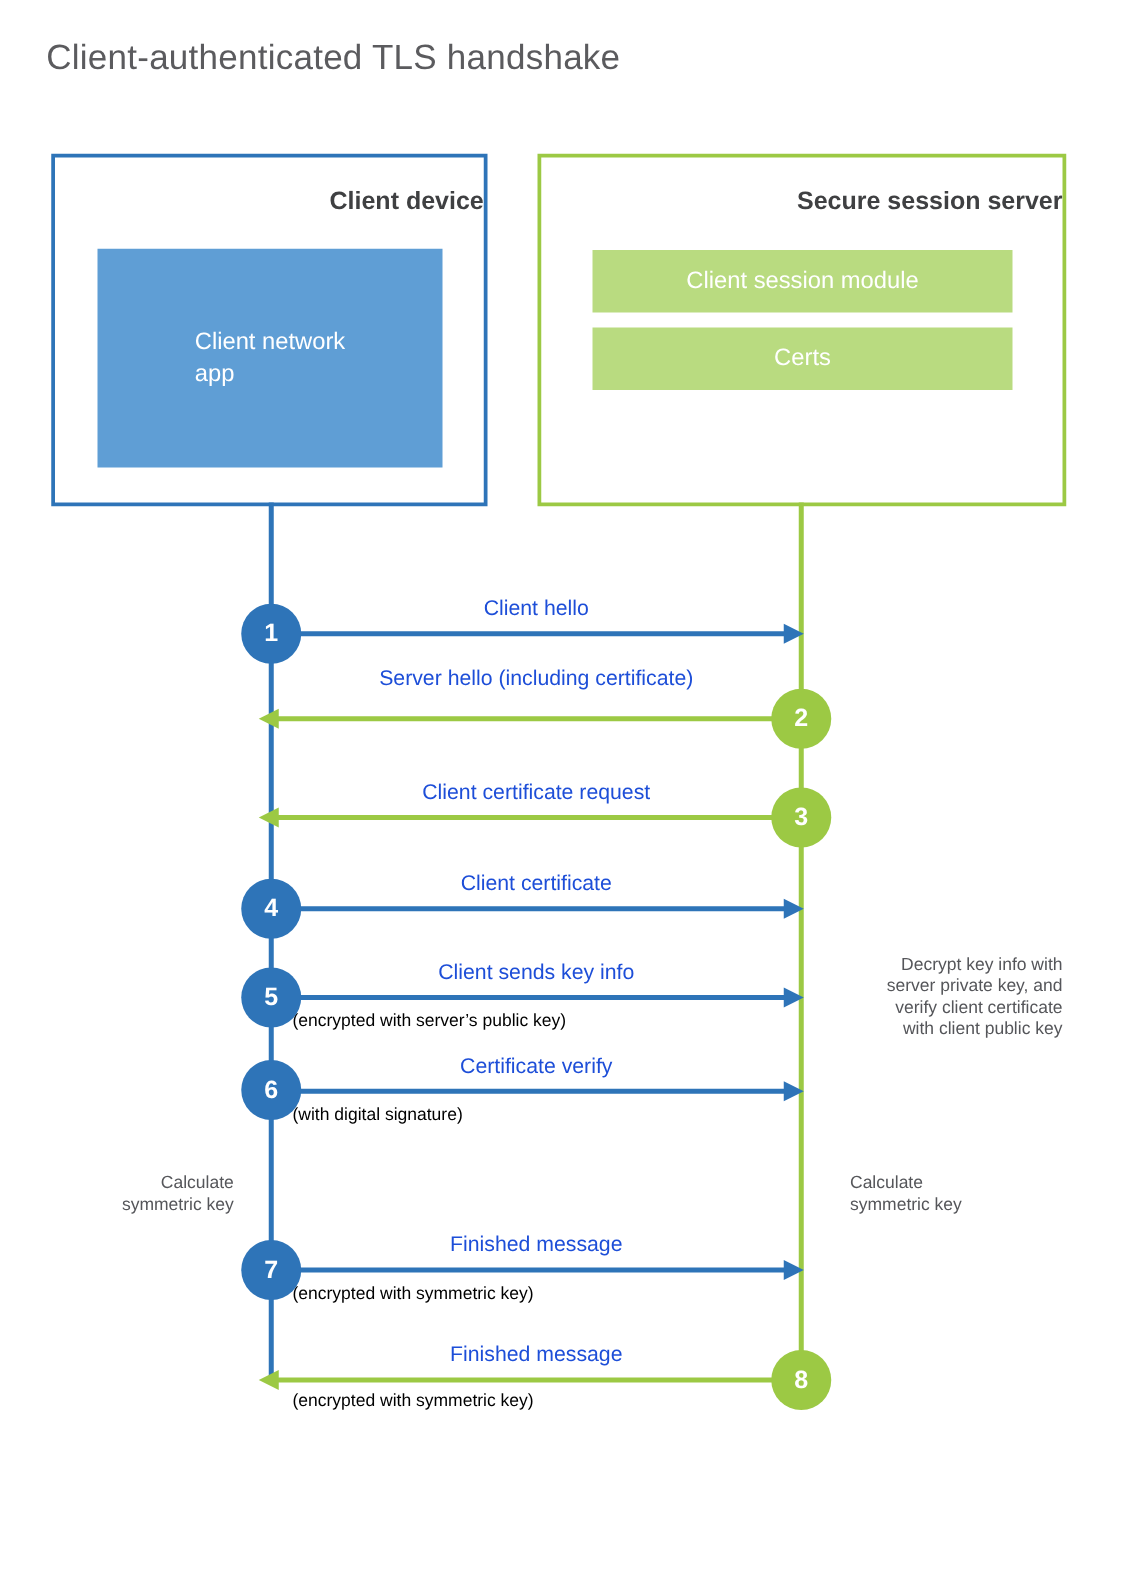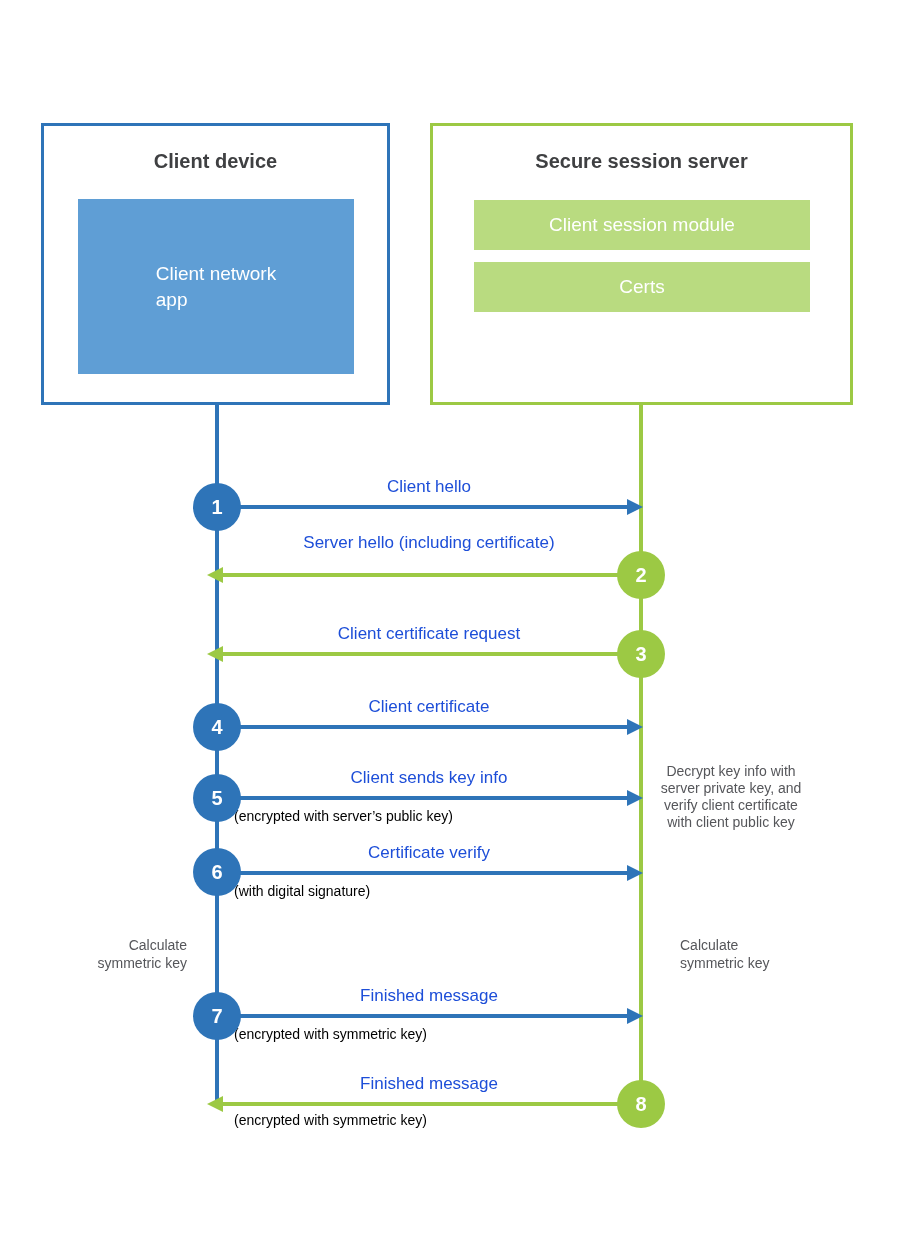--- a/index.html
+++ b/index.html
@@ -9,21 +9,21 @@
   }
   .page-title{
     position:absolute;left:37px;top:30px;font-size:28px;font-weight:300;
     color:#5b5b5e;letter-spacing:0.2px;
   }
   
   .actor-box{position:absolute;top:123px;height:276px;background:#ffffff;}
   .client-box{left:41px;width:343px;border:3px solid #2e74b8;}
   .server-box{left:430px;width:417px;border:3px solid #9cc944;}
   .box-title{
-    position:absolute;left:0;top:24px;width:100%;text-align:center;
+    position:absolute;left:0;top:24px;width:100%;text-align:right;
     font-size:20px;font-weight:700;color:#3f4042;
   }
   .client-app{
     position:absolute;left:34px;top:73px;width:276px;height:175px;background:#5f9ed5;
     display:flex;align-items:center;justify-content:center;text-align:left;
     color:#ffffff;font-size:19px;line-height:26px;white-space:pre-line;
   }
   .server-bar{
     position:absolute;left:41px;width:336px;height:50px;background:#b9db80;
     display:flex;align-items:center;justify-content:center;
@@ -55,29 +55,30 @@
     font-size:17px;color:#1d4ed8;
   }
   .sub{
     position:absolute;left:234px;width:424px;text-align:left;
     font-size:14px;color:#000000;
   }
   
   .note{
     position:absolute;font-size:14px;line-height:17px;color:#55565a;white-space:pre-line;
   }
-  .note.decrypt{left:646px;top:763px;width:170px;text-align:center;}
+  .note.decrypt{left:680px;top:763px;width:170px;text-align:right;}
   .note.calc-left{left:57px;top:936px;width:130px;text-align:right;line-height:18px;}
   .note.calc-right{left:680px;top:936px;width:130px;text-align:left;line-height:18px;}
 </style>
 </head>
 <body>
 
 <div class="canvas">
 
+  <div class="page-title">Client-authenticated TLS handshake</div>
 
   <div class="actor-box client-box">
     <div class="box-title">Client device</div>
     <div class="client-app">Client network
 app</div>
   </div>
 
   <div class="actor-box server-box">
     <div class="box-title">Secure session server</div>
     <div class="server-bar bar-1">Client session module</div>

